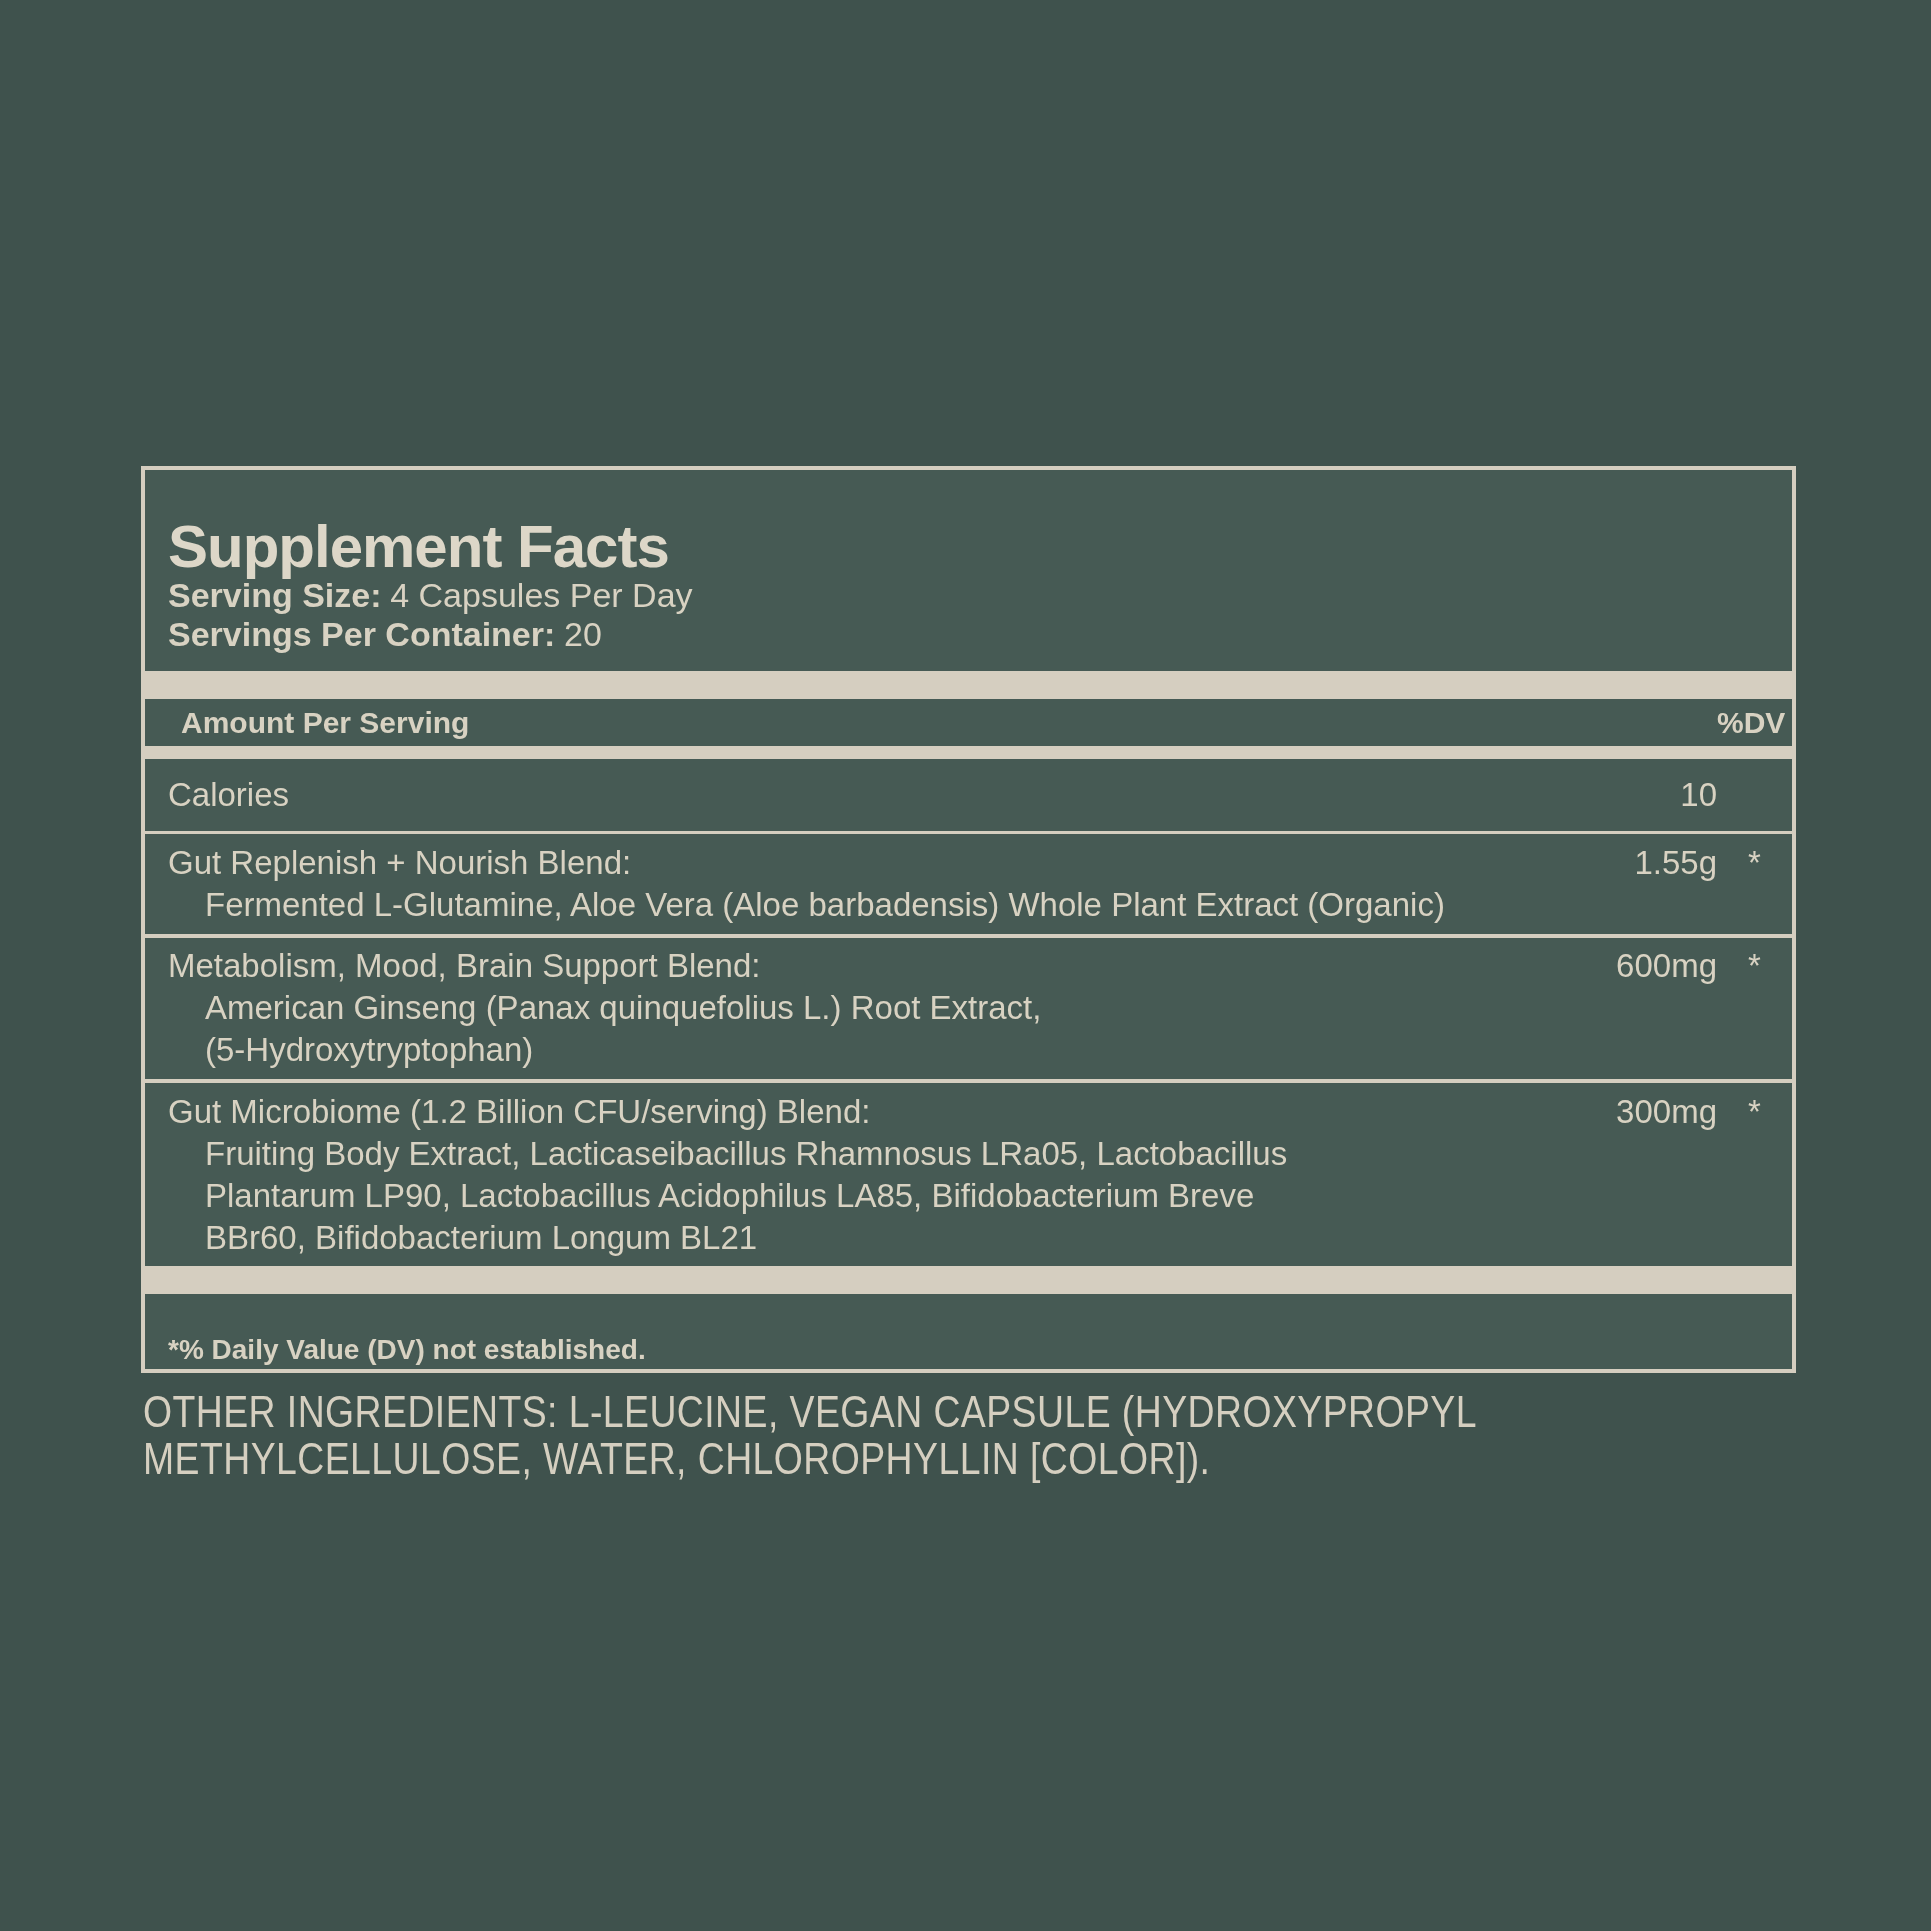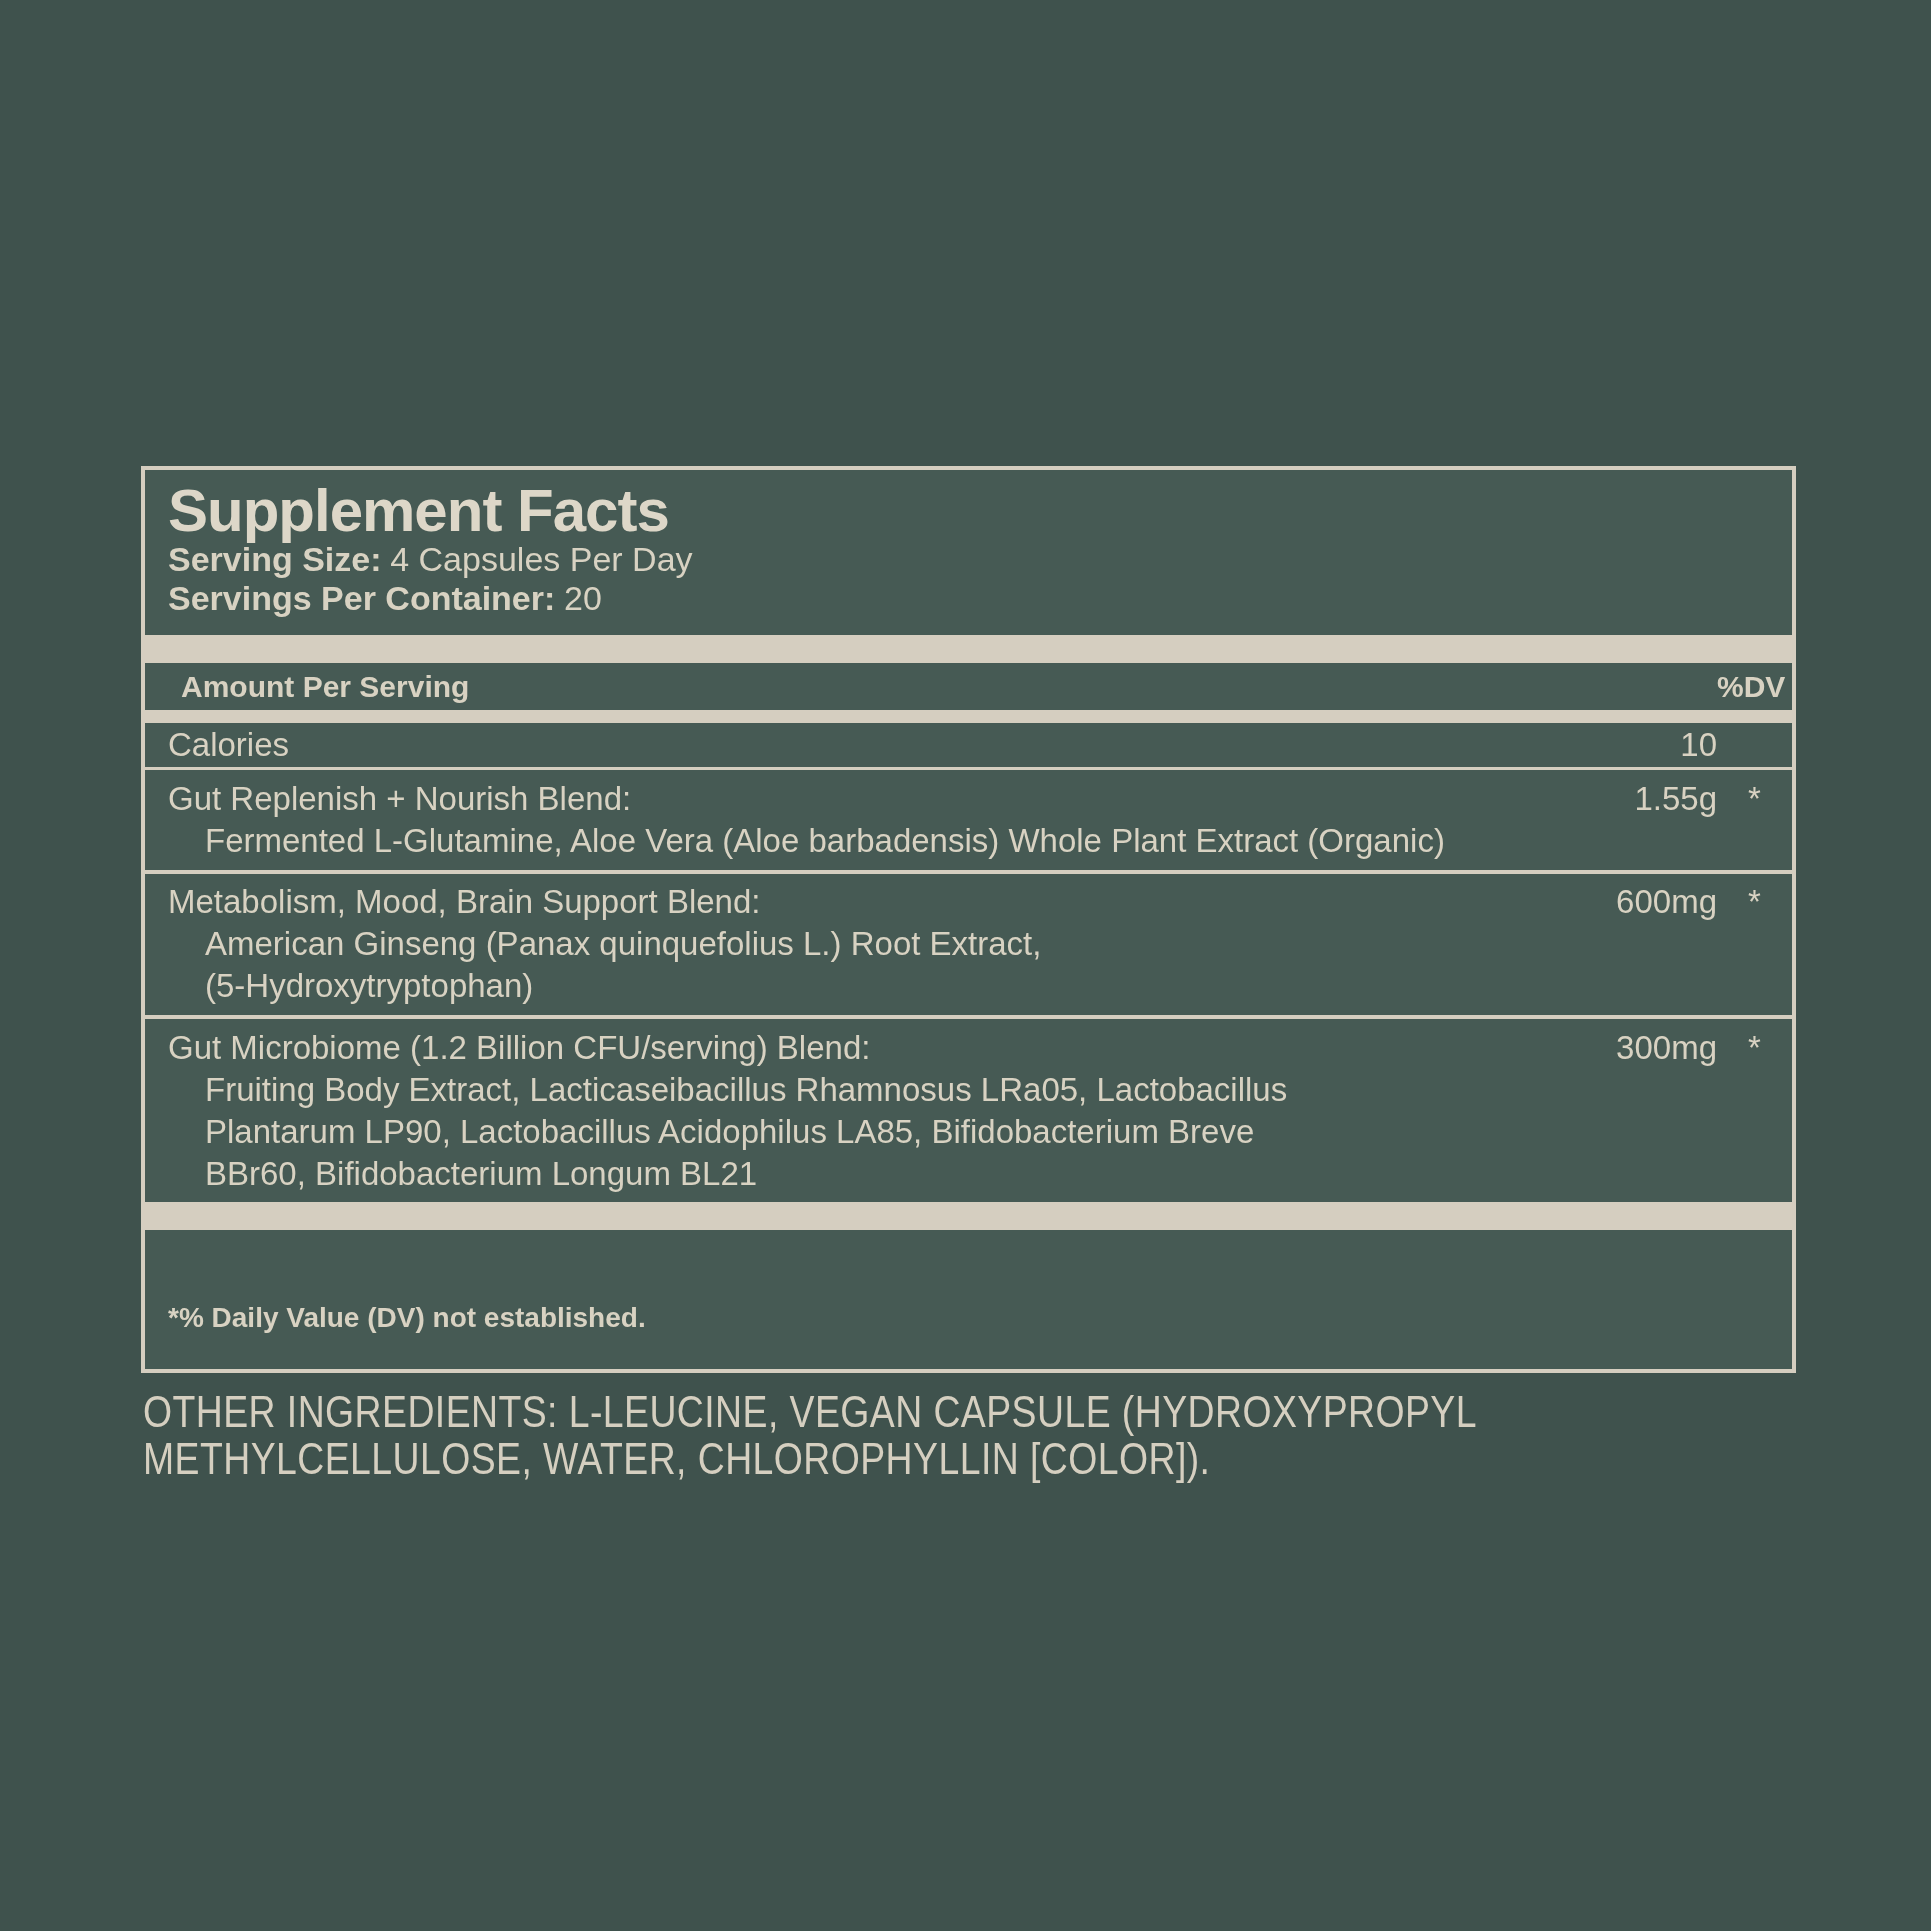--- a/index.html
+++ b/index.html
@@ -18,20 +18,21 @@
     box-sizing:border-box;
     border:4.8px solid #d5cec0;
     background:#465a54;
     display:flex;
     flex-direction:column;
   }
   .hdr{
     height:165px;
     box-sizing:border-box;
     padding:11.6px 23px 0 23px;
+    margin-top:36px;
   }
   .title{
     font-size:60px;
     font-weight:bold;
     letter-spacing:-1px;
     line-height:58px;
     color:#ddd7c8;
     white-space:nowrap;
   }
   .hline{
@@ -54,21 +55,21 @@
     height:47px;
     font-weight:bold;
     font-size:30px;
     padding-left:36px;
   }
   .aps .dvh{
     text-align:right;
     padding-right:11.6px;
   }
   .cal{
-    height:44px;
+    height:72px;
     font-size:33px;
   }
   .amt{
     font-size:33px;
     white-space:nowrap;
   }
   .dvcell{
     font-size:33px;
     text-align:center;
     white-space:nowrap;

